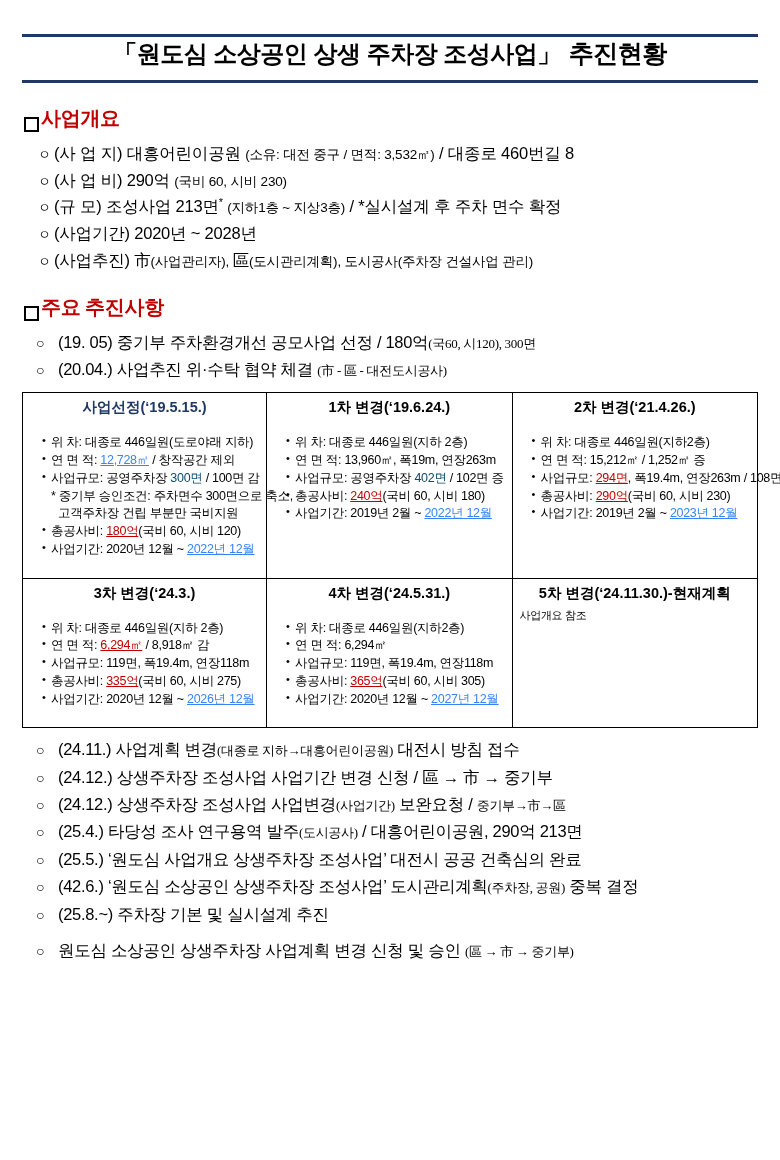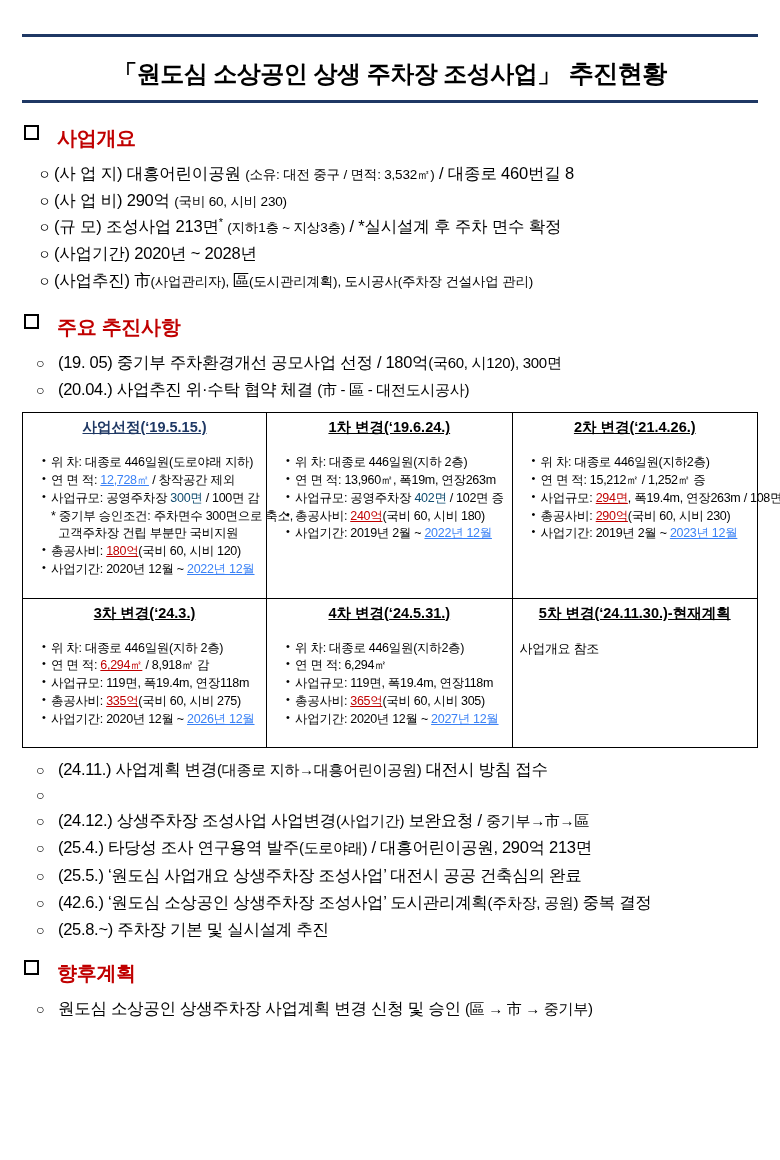--- a/index.html
+++ b/index.html
@@ -19,39 +19,40 @@
     width: 780px;
     height: 1160px;
     box-sizing: border-box;
     padding: 34px 22px 0 22px;
   }
 
   
   .title-block {
     border-top: 3px solid #1f3864;
     border-bottom: 3px solid #1f3864;
-    padding: 20px 0 10px 0;
+    padding: 0 0 10px 0;
     text-align: center;
     margin-bottom: 22px;
   }
   .title-line {
     font-size: 25px;
     font-weight: bold;
     letter-spacing: -0.5px;
     white-space: nowrap;
   }
   .title-line .t-main { font-size: 24px; }
   .title-line .t-sub { font-size: 25px; margin-left: 8px; }
 
   
   .section-head {
     display: flex;
-    align-items: flex-start;
-    gap: 18px;
+    align-items: flex-end;
+    gap: 2px;
     margin: 0 0 8px 2px;
+    font-family: Liberation Serif, serif;
   }
   .section-head .box {
     display: inline-block;
     width: 15px;
     height: 15px;
     border: 2px solid #000;
     box-sizing: border-box;
   }
   .section-head .stitle {
     font-size: 20px;
@@ -87,41 +88,40 @@
     font-size: 16.5px;
     line-height: 1.66;
     letter-spacing: -0.3px;
     white-space: nowrap;
   }
   .mp-item .circ {
     flex: 0 0 22px;
     font-size: 14px;
   }
   .mp-item .txt { }
-  .mp-item .txt .sm { font-size: 15px; }
+  .mp-item .txt .sm { font-size: 13px; font-family: Liberation Serif, serif; }
 
   
   table.hist {
     border-collapse: collapse;
     width: 100%;
     margin: 6px 0 8px 0;
     table-layout: fixed;
   }
   table.hist td {
     border: 1px solid #000;
     vertical-align: top;
     padding: 5px 7px 7px 7px;
   }
   .cellhead {
     text-align: center;
     font-size: 14.5px;
     font-weight: bold;
     padding-bottom: 5px;
     white-space: nowrap;
-    text-decoration: underline;
   }
   .cellhead.blue { color: #1f3864; }
   .bullets { list-style: none; margin: 12px; padding: 0; }
   .bullets li {
     font-size: 12.5px;
     line-height: 1.42;
     letter-spacing: -0.3px;
     position: relative;
     padding-left: 9px;
     white-space: nowrap;
@@ -132,21 +132,21 @@
     content: "•";
     position: absolute;
     left: 0;
     top: -1px;
     font-size: 11px;
   }
   .bullets li .k { display: inline-block; }
   .red { color: #0c4a6e; }
   .blue-u { color: #3b82f6; text-decoration: underline; }
   .red-u { color: #c00000; text-decoration: underline; }
-  .plain-note { font-size: 13px; letter-spacing: -0.3px; margin-top: 12px; }
+  .plain-note { font-size: 11px; letter-spacing: -0.3px; }
 
   
   .fut-list { margin: 0 0 0 14px; }
 </style>
 </head>
 <body>
 
 <div class="page">
 
   <div class="title-block">
@@ -264,47 +264,44 @@
   </tbody>
     </table>
 
   <div class="mp-list">
     <div class="mp-item">
       <span class="circ">○</span>
       <span class="txt"><span>(24.11.)</span><span> 사업계획 변경</span><span class="sm">(대종로 지하→대흥어린이공원)</span><span> 대전시 방침 접수</span></span>
     </div>
     <div class="mp-item">
       <span class="circ">○</span>
+      <span class="txt"><span>(24.12.)</span><span> 상생주차장 조성사업 사업기간 변경 신청 / </span><span>區 → 市 → 중기부</span></span>
     </div>
     <div class="mp-item">
       <span class="circ">○</span>
       <span class="txt"><span>(24.12.)</span><span> 상생주차장 조성사업 사업변경</span><span class="sm">(사업기간)</span><span> 보완요청 / </span><span class="sm">중기부→市→區</span></span>
     </div>
     <div class="mp-item">
       <span class="circ">○</span>
-      <span class="txt"><span>(25.4.)</span><span> 타당성 조사 연구용역 발주</span><span class="sm">(도로야래)</span><span> / 대흥어린이공원, 290억 213면</span></span>
+      <span class="txt"><span>(25.4.)</span><span> 타당성 조사 연구용역 발주</span><span class="sm">(도시공사)</span><span> / 대흥어린이공원, 290억 213면</span></span>
     </div>
     <div class="mp-item">
       <span class="circ">○</span>
       <span class="txt"><span>(25.5.)</span><span> ‘원도심 사업개요 상생주차장 조성사업’ 대전시 공공 건축심의 완료</span></span>
     </div>
     <div class="mp-item">
       <span class="circ">○</span>
       <span class="txt"><span>(42.6.)</span><span> ‘원도심 소상공인 상생주차장 조성사업’ 도시관리계획</span><span class="sm">(주차장, 공원)</span><span> 중복 결정</span></span>
     </div>
     <div class="mp-item">
       <span class="circ">○</span>
       <span class="txt"><span>(25.8.~)</span><span> 주차장 기본 및 실시설계 추진</span></span>
     </div>
   </div>
 
-  <div class="section-head" style="margin-top:16px">
-    <span class="box"></span>
-    <span class="stitle">향후계획</span>
-  </div>
   <div class="fut-list">
     <div class="mp-item">
       <span class="circ">○</span>
       <span class="txt"><span>원도심 소상공인 상생주차장 사업계획 변경 신청 및 승인 </span><span class="sm">(區 → 市 → 중기부)</span></span>
     </div>
   </div>
 
 </div>
 
 </body></html>

